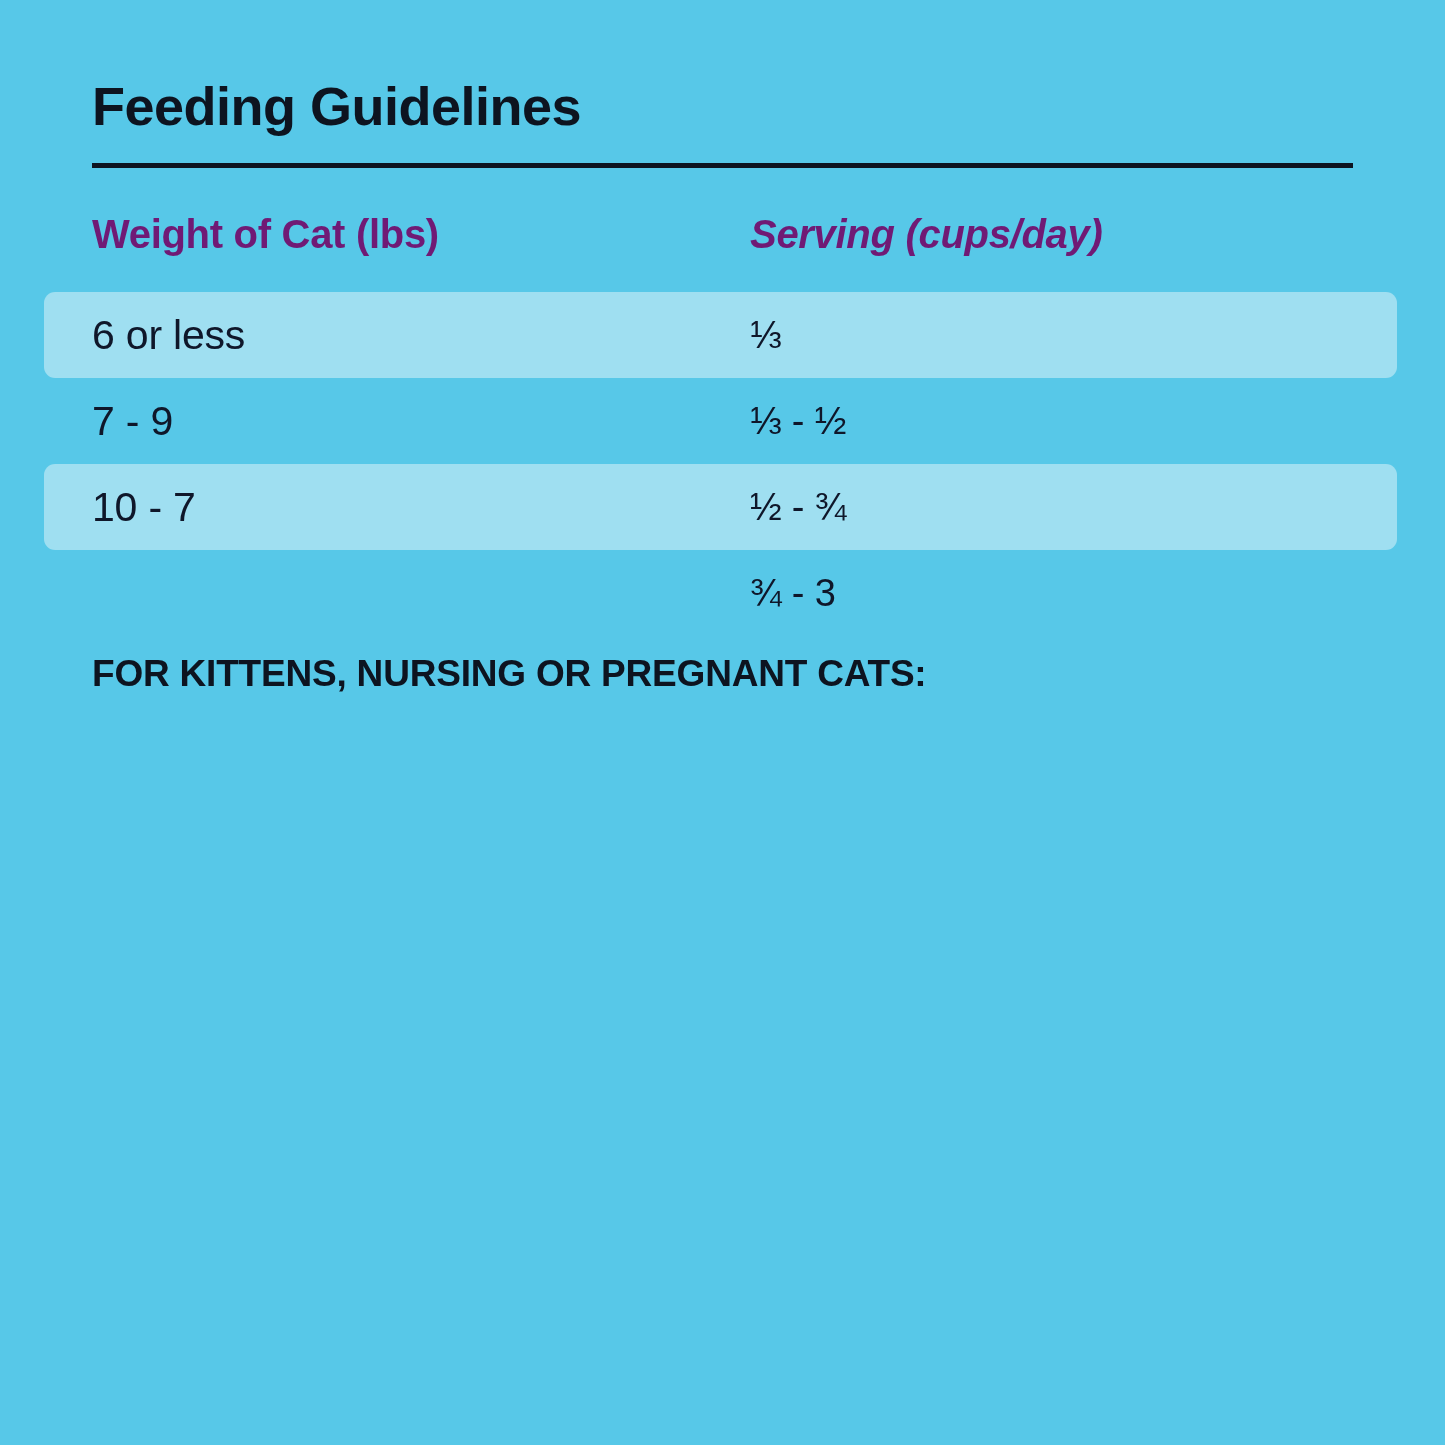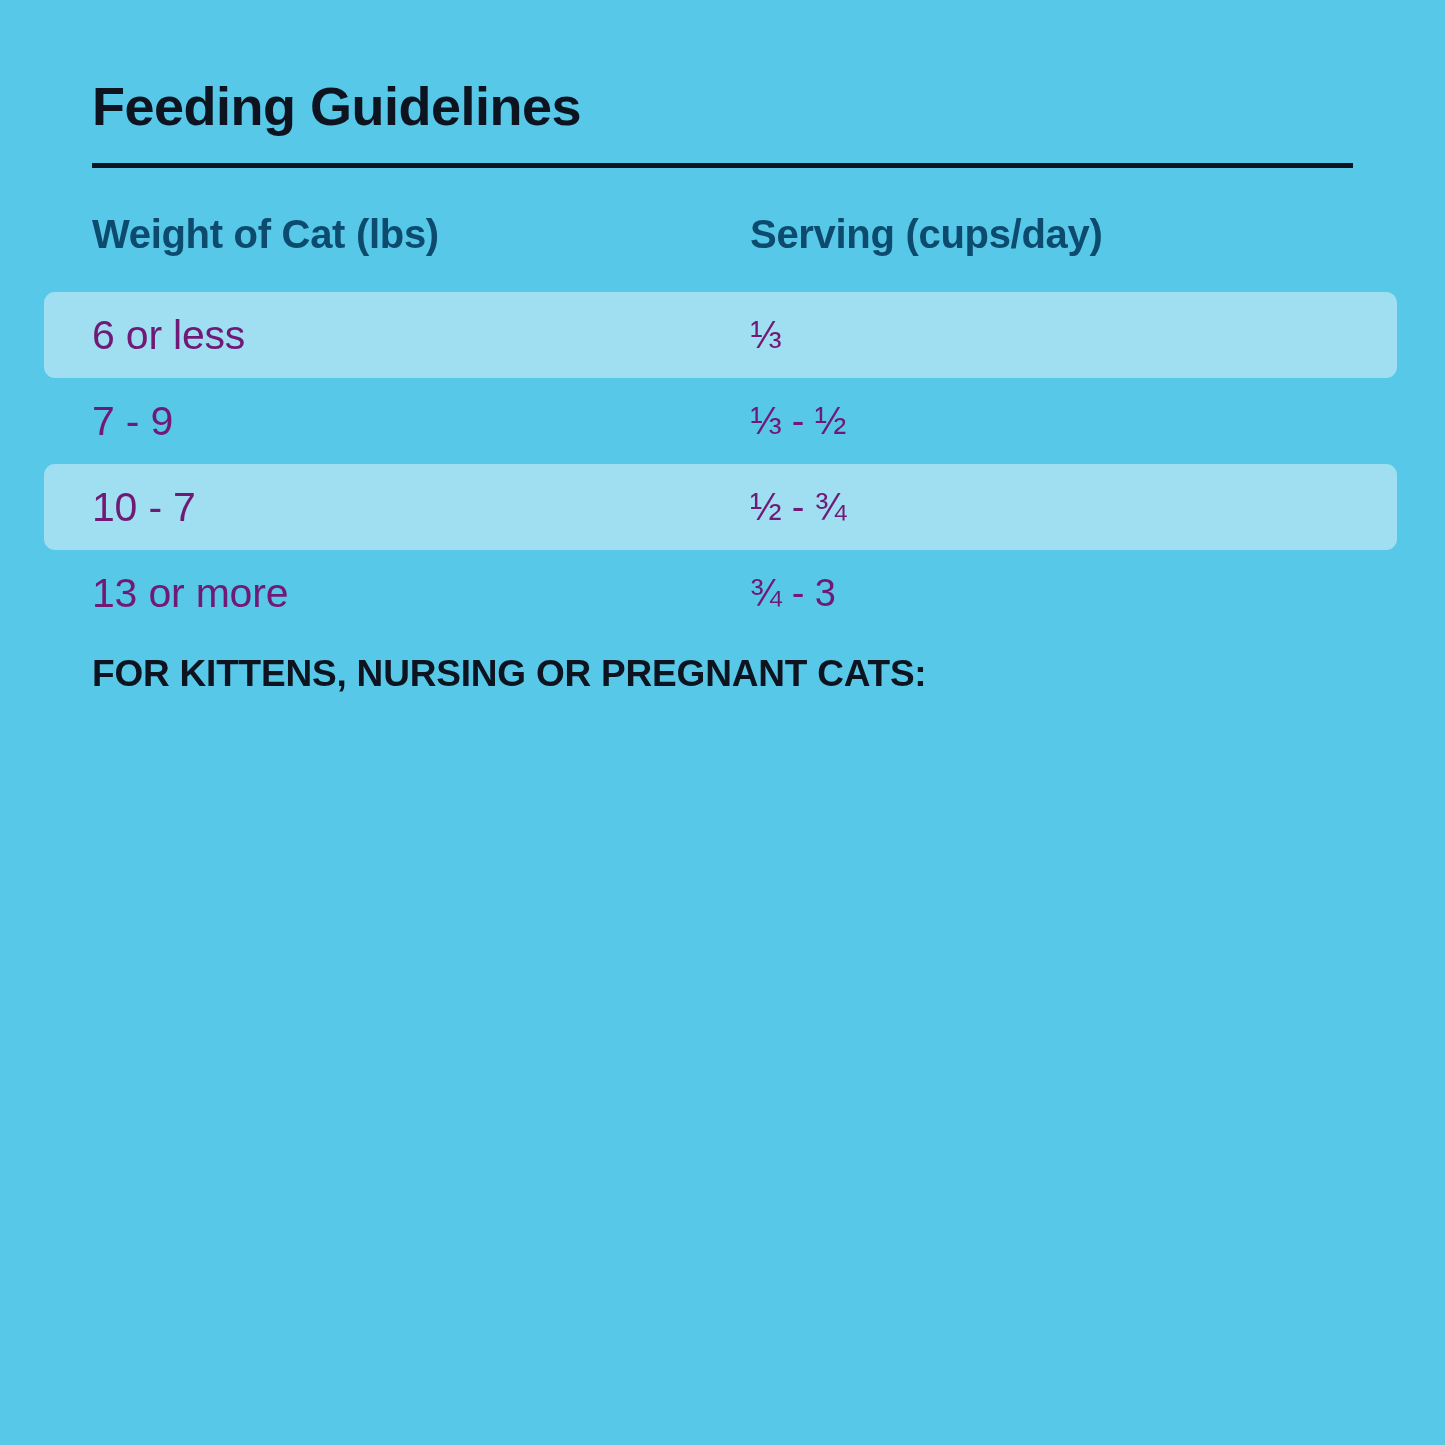--- a/index.html
+++ b/index.html
@@ -57,26 +57,26 @@
   .thead {
     position: relative;
     height: 96px;
   }
 
   .th {
     position: absolute;
     top: 16px;
     font-size: 40px;
     font-weight: bold;
-    color: #0c4a6e;
+    color: #701a75;
     letter-spacing: -0.3px;
     white-space: nowrap;
   }
   .th.col-weight { left: 92px; }
-  .th.col-serving { left: 750px; }
+  .th.col-serving { left: 750px; font-style: italic; }
 
   .rows {
     position: relative;
   }
 
   .row {
     position: relative;
     height: 86px;
     margin: 0;
   }
@@ -94,21 +94,21 @@
   .row.alt .band {
     background: #9fdff1;
   }
 
   .cell {
     position: absolute;
     top: 50%;
     transform: translateY(-50%);
     font-size: 41px;
     font-weight: normal;
-    color: #701a75;
+    color: #0f172a;
     letter-spacing: -0.2px;
     white-space: nowrap;
     text-align: right;
   }
   .cell.col-weight { left: 92px; }
   .cell.col-serving { left: 750px; font-size: 38px; }
 
   
   .note {
     position: absolute;
@@ -165,21 +165,20 @@
       </div>
 
       <div class="row alt">
         <div class="band"></div>
         <div class="cell col-weight">10 - 7</div>
         <div class="cell col-serving">½ - ¾</div>
       </div>
 
       <div class="row">
         <div class="band"></div>
-        <div class="cell col-weight">13 or more</div>
         <div class="cell col-serving">¾ - 3</div>
       </div>
 
     </div>
   </div>
 
   <div class="note">
     <div class="note-heading">FOR KITTENS, NURSING OR PREGNANT CATS:</div>
   </div>
 

